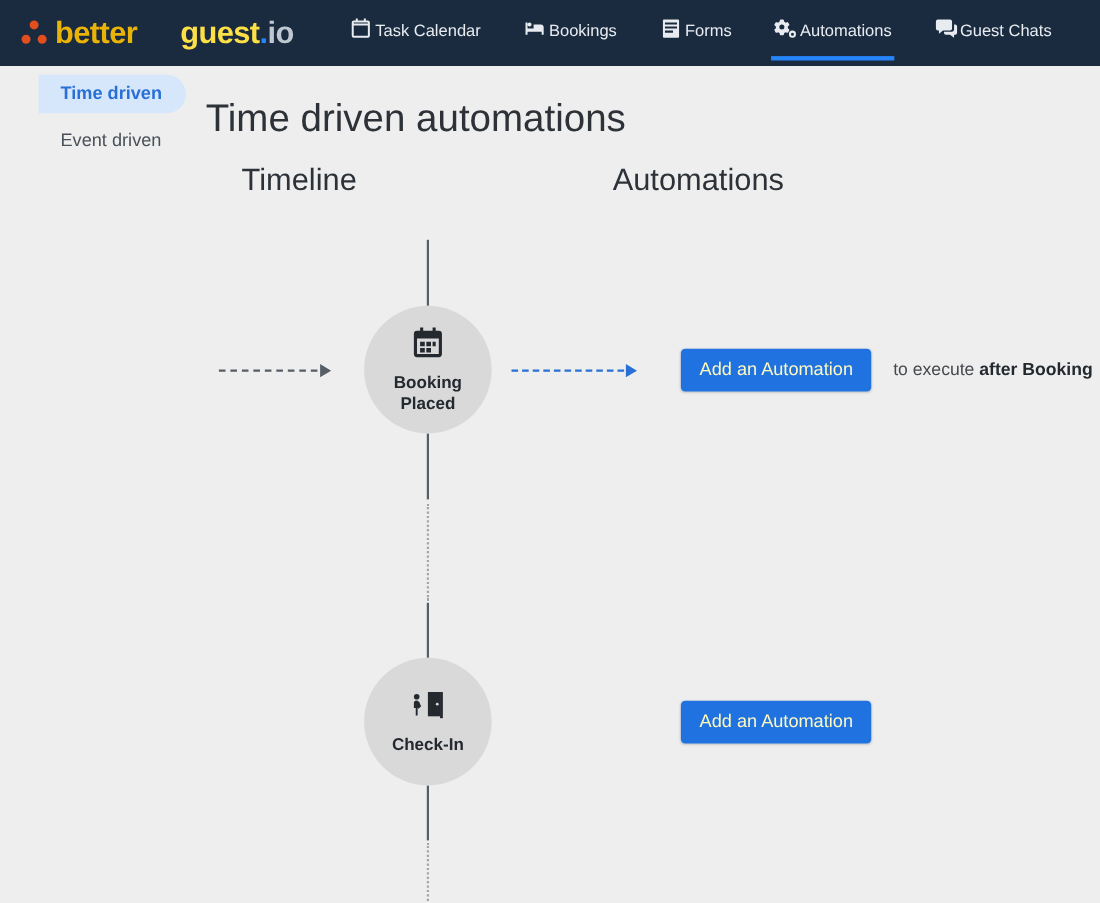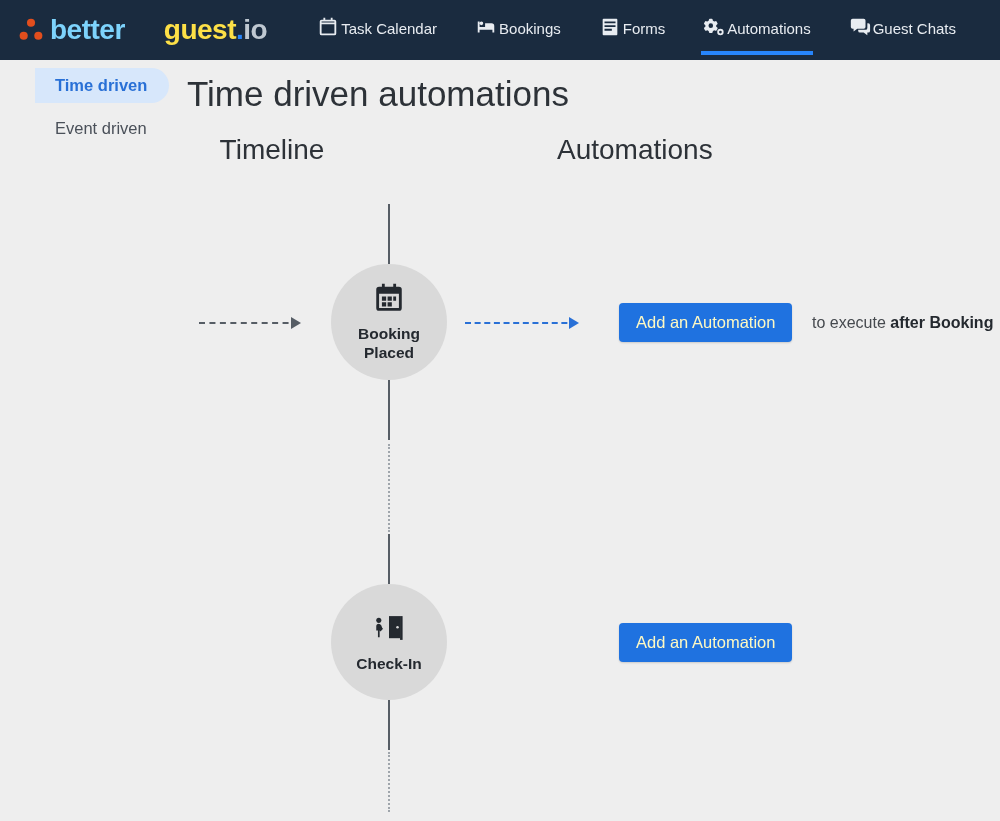--- a/index.html
+++ b/index.html
@@ -23,21 +23,21 @@
   .logo {
     display: flex;
     align-items: center;
     gap: 6px;
     font-size: 28px;
     font-weight: 600;
     letter-spacing: -0.5px;
     margin-right: 50px;
   }
   .logo-mark svg { display: block; }
-  .logo-text-1 { color: #7dd3fc; }
+  .logo-text-1 { color: #eab308; }
   .logo-text-2 { color: #fde047; margin-left: 39px; }
   .logo-dot { color: #2785fb; }
   .logo-text-3 { color: #bfc8d1; }
 
   .nav-items { display: flex; gap: 38px; }
   .nav-item {
     display: flex;
     flex-direction: row;
     align-items: center;
     gap: 2px;
@@ -81,21 +81,21 @@
     color: #2970d6;
     font-weight: 600;
     border-radius: 0 22px 22px 0;
     padding-right: 22px;
   }
 
   
   .main {
     position: relative;
     flex: 1;
-    padding: 14px 12px 0 12px;
+    padding: 28px 12px 0 12px;
   }
   .page-title {
     font-size: 35px;
     font-weight: 500;
     color: #2d3238;
     margin-bottom: 20px;
   }
   .col-headers {
     display: flex;
     margin-bottom: 38px;

